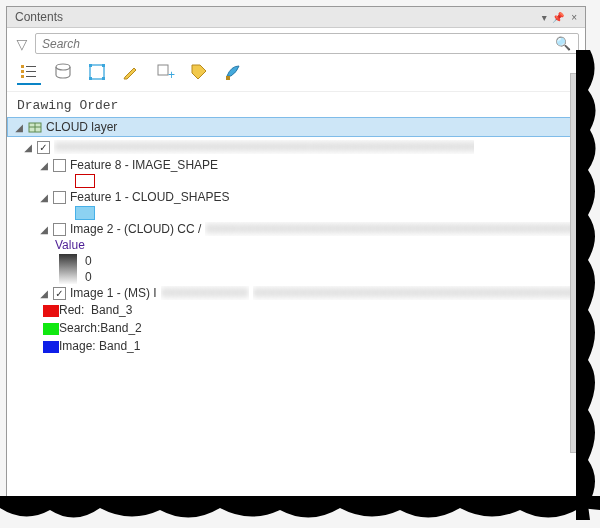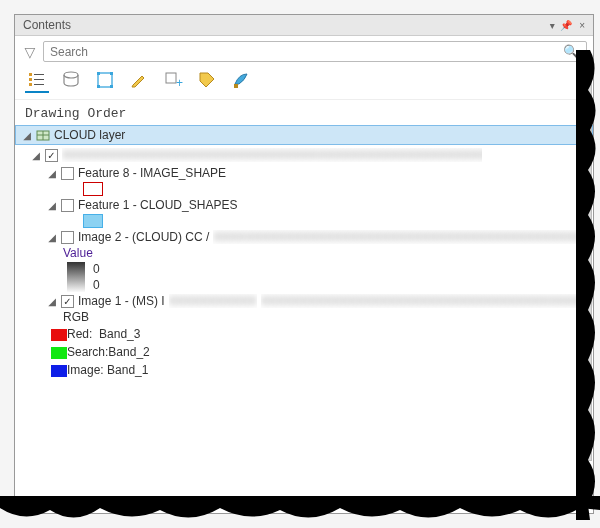--- a/index.html
+++ b/index.html
@@ -1,24 +1,24 @@
 <!DOCTYPE html>
 <html><head>
   <meta charset="utf-8">
   <style>
     *{margin:0;padding:0;box-sizing:border-box;font-family:"Segoe UI",Tahoma,sans-serif;font-size:12px;}
     body{background:#f5f5f5;color:#333;width:600px;height:528px;overflow:hidden;}
-    .panel{width:580px;height:500px;background:#fff;border:1px solid #999;display:flex;flex-direction:column;position:relative;margin:14px;}
+    .panel{width:580px;height:500px;background:#fff;border:1px solid #999;display:flex;flex-direction:column;position:relative;margin:6px;}
     .panel-header{background:#e8e8e8;border-bottom:1px solid #ccc;padding:3px 8px;display:flex;align-items:center;justify-content:space-between;color:#555;}
     .panel-header-right{display:flex;align-items:center;gap:6px;}
     .pin-icon,.dd-icon{color:#666;font-size:10px;cursor:pointer;}
     .search-row{display:flex;align-items:center;padding:5px 6px 3px 6px;gap:4px;}
     .filter-icon{width:18px;text-align:center;color:#888;font-size:14px;}
     .search-box{flex:1;border:1px solid #bbb;border-radius:2px;display:flex;align-items:center;padding:2px 6px;background:#fff;}
-    .search-input{border:none;outline:none;flex:1;color:#b91c1c;background:transparent;}
+    .search-input{border:none;outline:none;flex:1;font-style:italic;color:#b91c1c;background:transparent;}
     .search-mag{color:#888;font-size:13px;}
     .toolbar{display:flex;align-items:center;gap:10px;padding:4px 10px 6px 10px;border-bottom:1px solid #eee;}
     .tool-btn{width:24px;height:24px;display:flex;align-items:center;justify-content:center;cursor:pointer;border-bottom:2px solid transparent;}
     .tool-btn.active{border-bottom:2px solid #0a84c6;}
     .section-title{padding:6px 10px 4px 10px;color:#444;font-size:13px;font-family:Liberation Mono, monospace;}
     .tree{flex:1;overflow:auto;}
     .root-row{background:#cde6f7;border:1px solid #7fbce9;padding:2px 6px;display:flex;align-items:center;gap:4px;}
     .expander{width:10px;height:10px;color:#666;font-size:10px;cursor:pointer;display:inline-flex;align-items:center;justify-content:center;}
     .node{padding:2px 0 2px 6px;}
     .row{display:flex;align-items:center;gap:4px;padding:1px 0;}
@@ -173,23 +173,20 @@
           </div>
         </div>
 
         <div class="row">
           <span class="expander">◢</span>
           <span class="chk checked"></span>
           <span>Image 1 - (MS) I</span>
           <span class="blur" style="max-width:90px;">XXXXXXXXXXX</span>
           <span class="blur blur-long">XXXXXXXXXXXXXXXXXXXXXXXXXXXXXXXXXXXXXXXXXXXXXXXXXXXXXXXXXXXXXXXXXXXX</span>
         </div>
-        <div class="row indent-1">
-            <span>RGB</span>
-          </div>
         <div class="rgb-row indent-1">
           <span class="swatch red"></span>
           <span>Red:</span>&nbsp;&nbsp;
           <span>Band_3</span>
         </div>
         <div class="rgb-row indent-1">
           <span class="swatch grn"></span>
           <span>Search:</span>
           <span>Band_2</span>
         </div>

